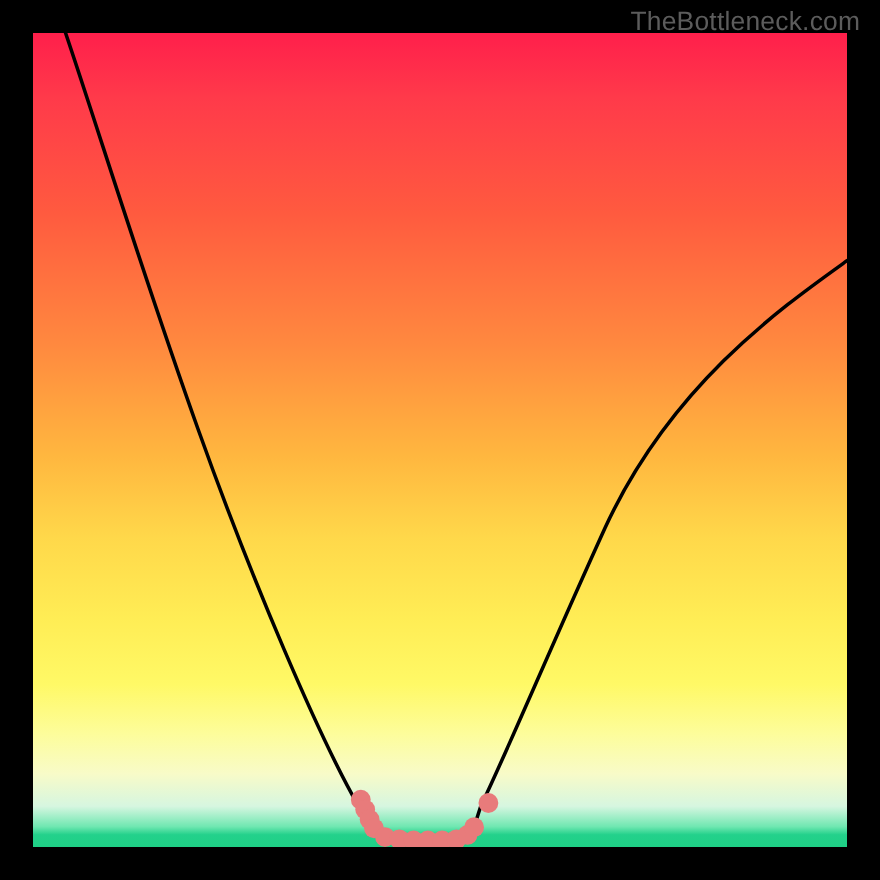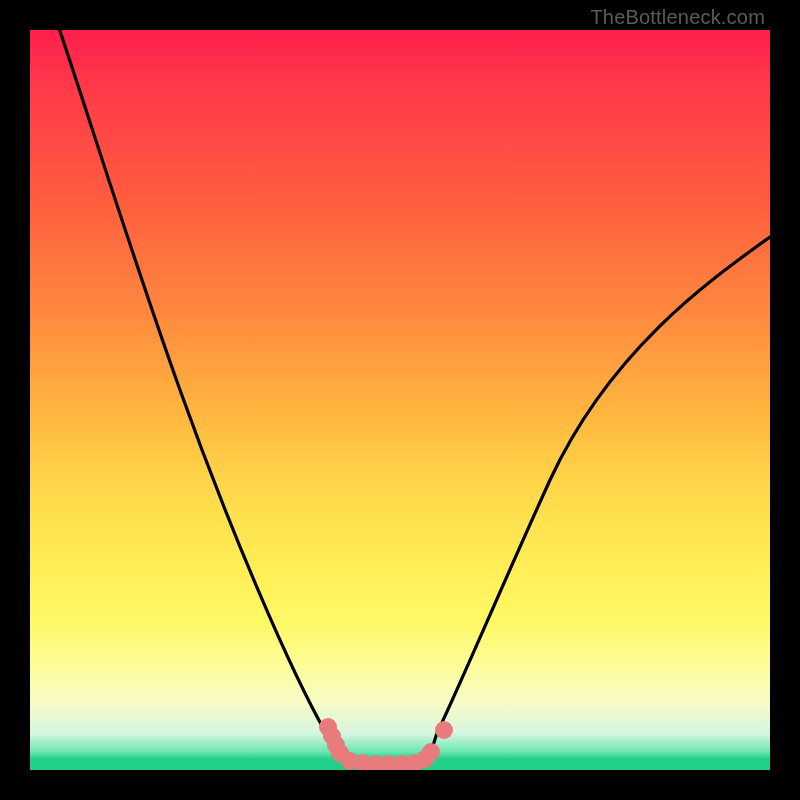--- a/index.html
+++ b/index.html
@@ -38,23 +38,23 @@
         #f8fbc8 91%,
         #d6f6e0 95%,
         #6fe7b1 97.5%,
         #23d18b 98.5%,
         #1fd086 100%
       );
   }
   .watermark {
     position: absolute;
     top: 6px;
-    right: 35px;
+    right: 18px;
     color: #5c5c5c;
-    font-size: 20px;
+    font-size: 24px;
     font-weight: 500;
     letter-spacing: 0.2px;
     user-select: none;
   }
   svg.curve {
     position: absolute;
     left: 30px;
     top: 30px;
     width: 740px;
     height: 740px;

